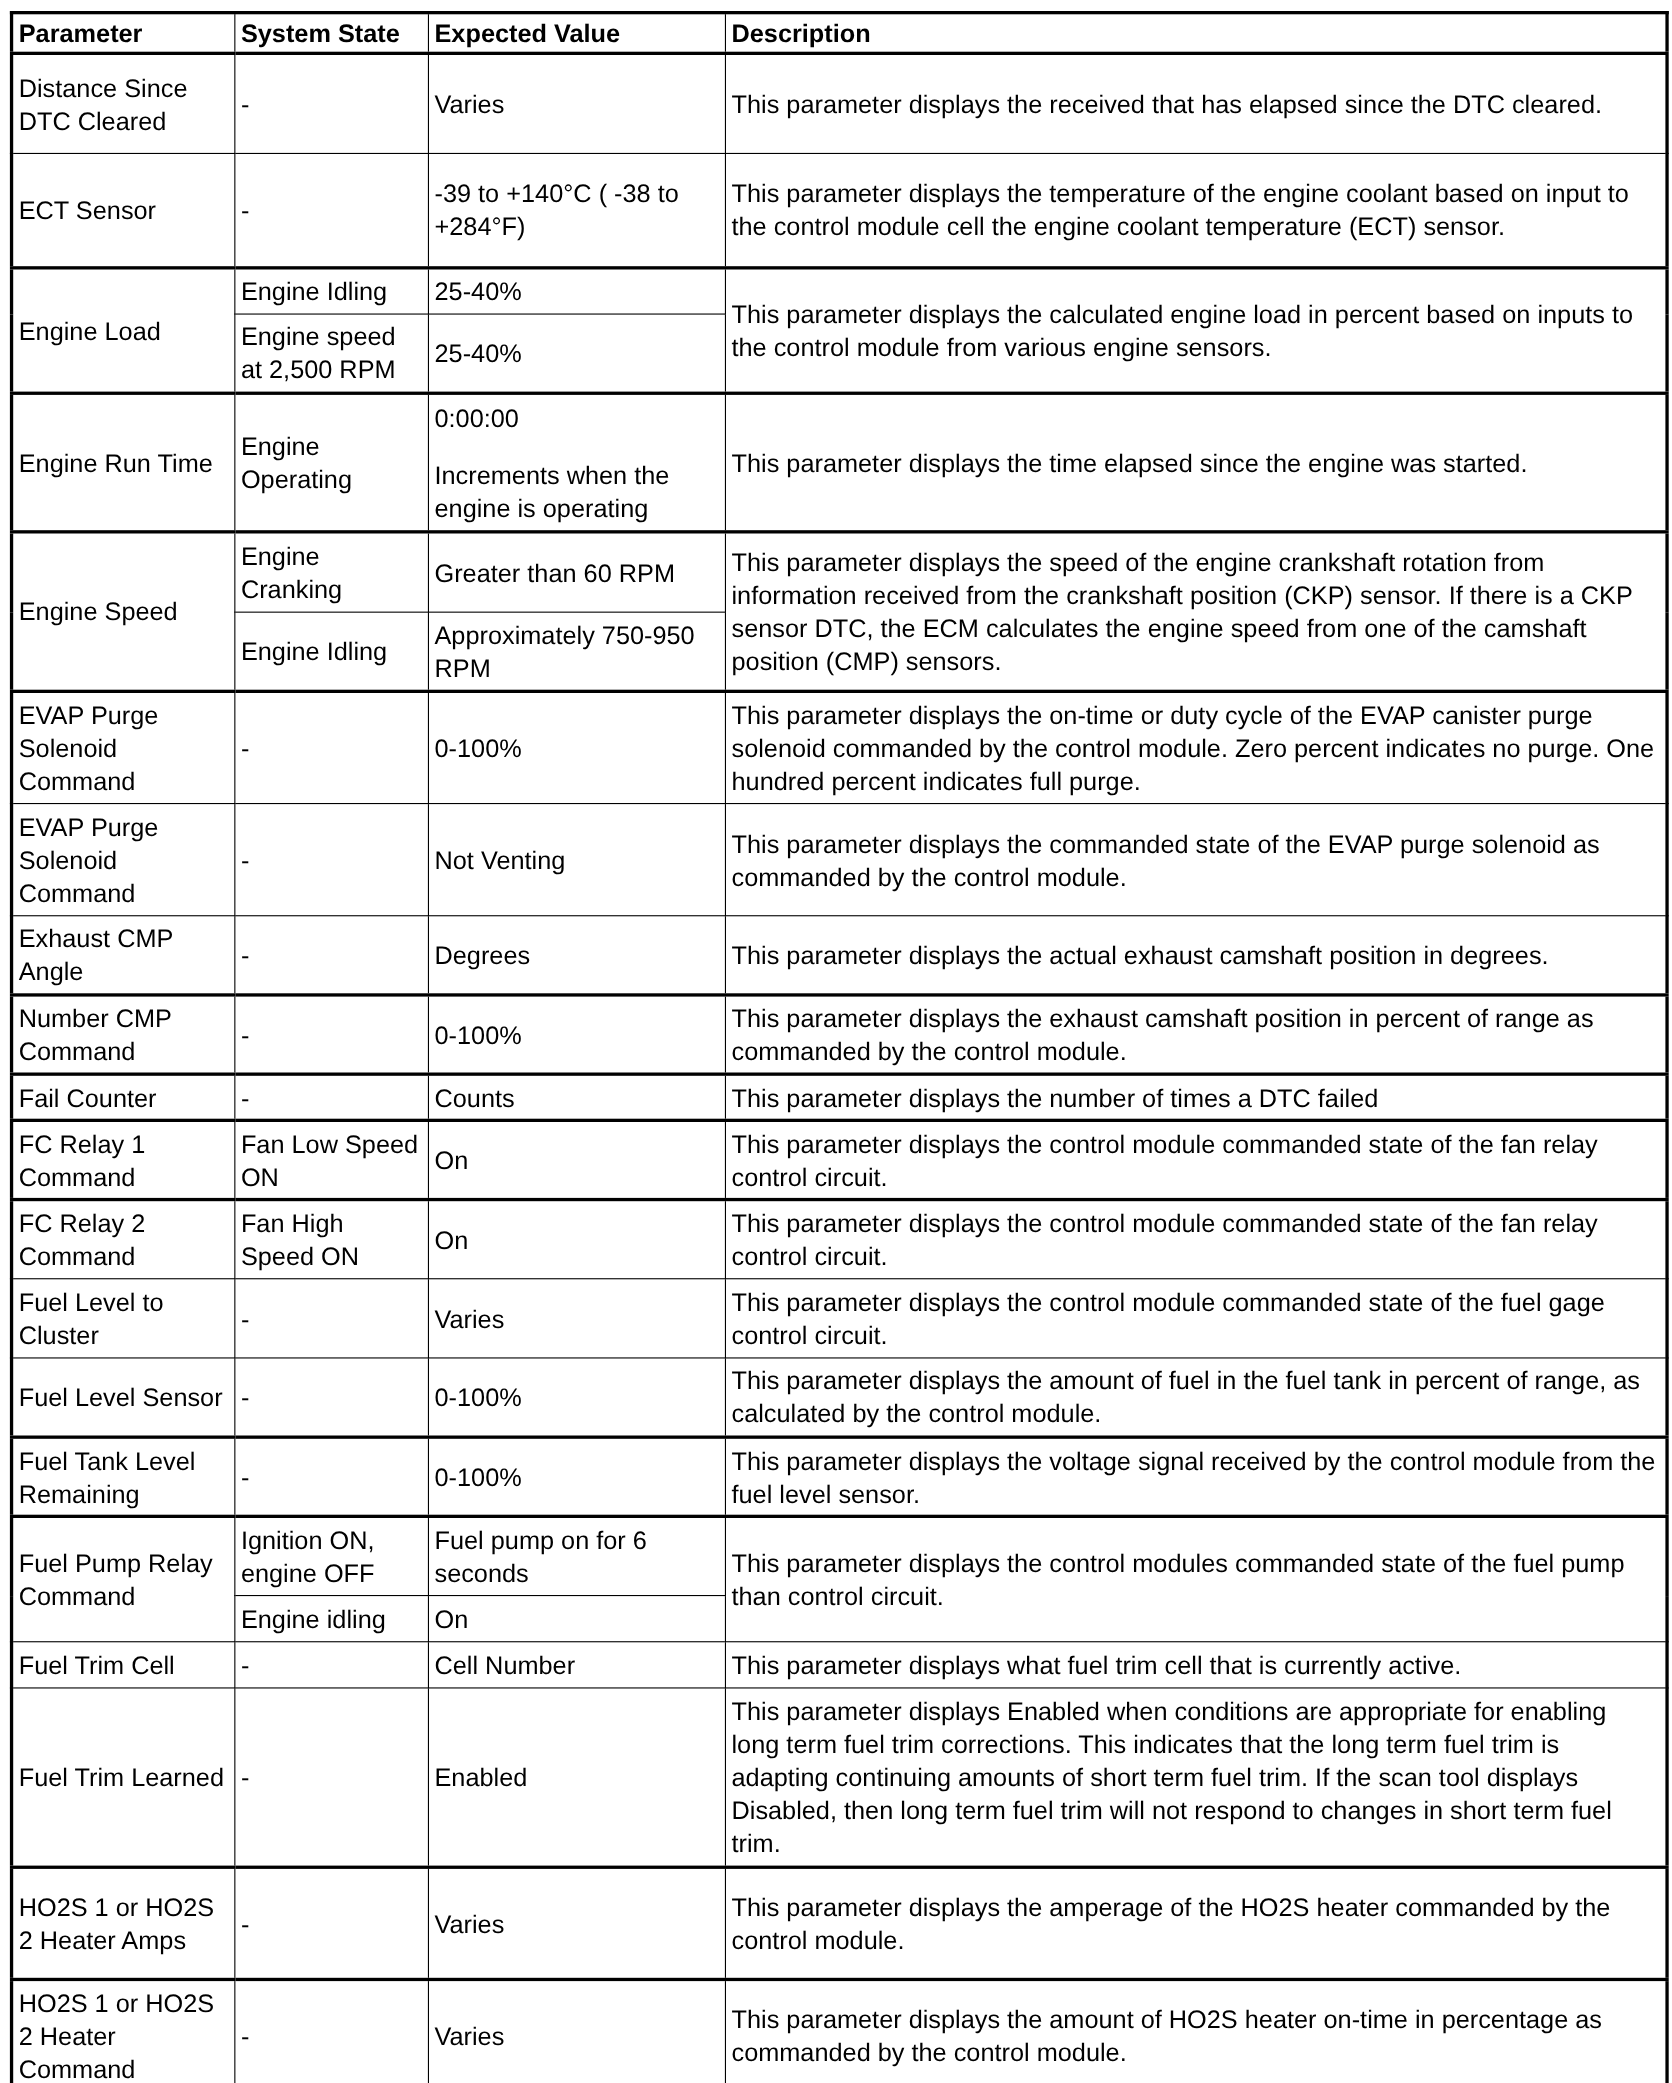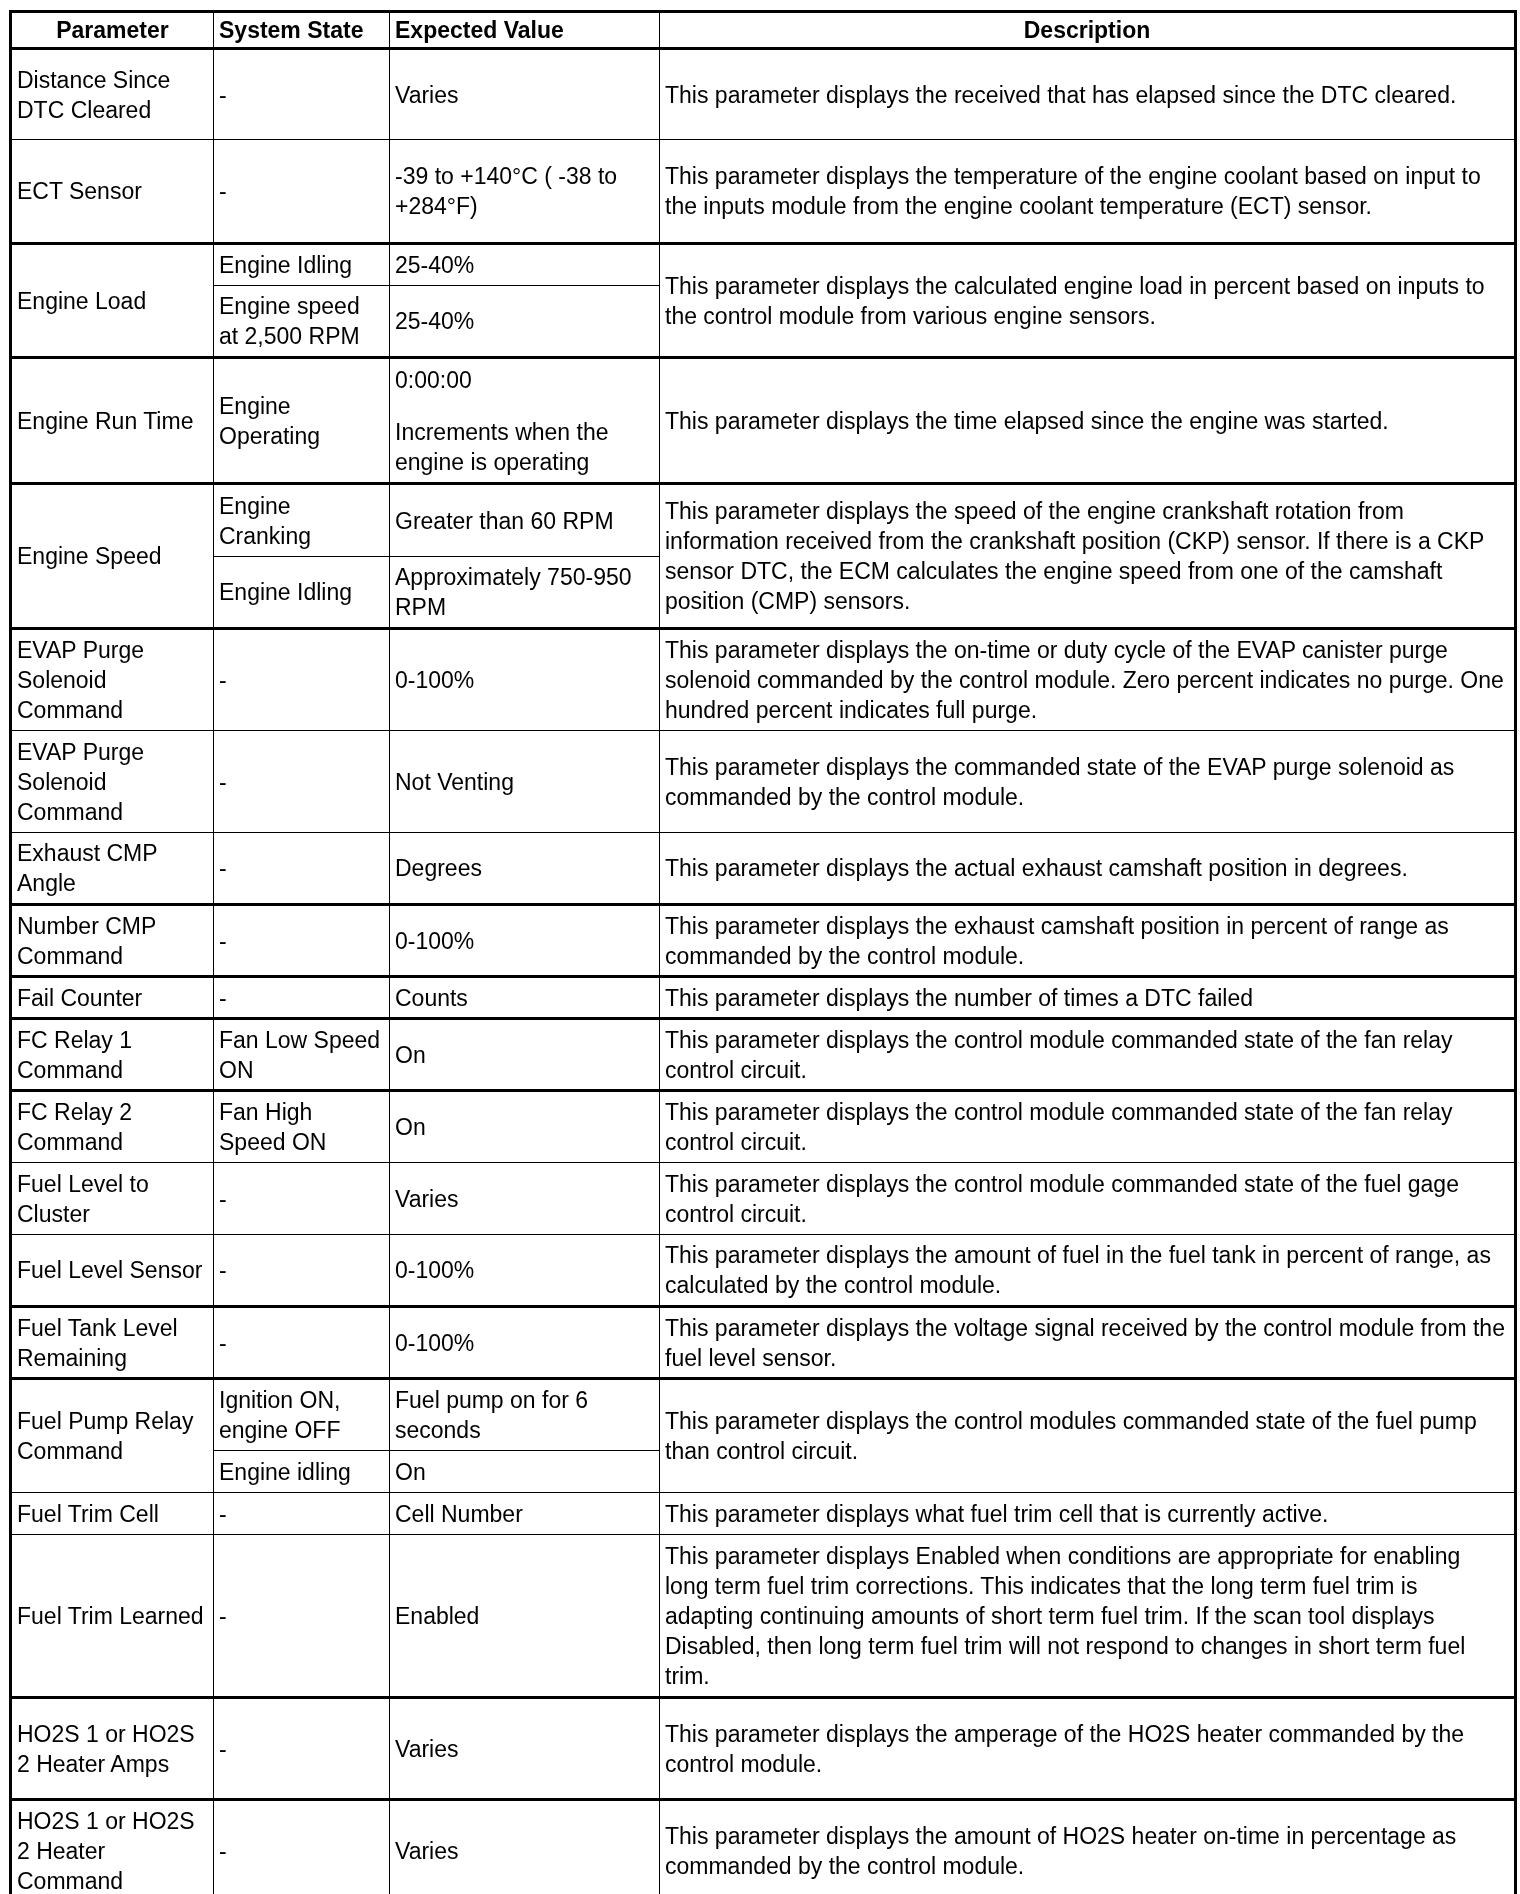--- a/index.html
+++ b/index.html
@@ -13,21 +13,21 @@
     font-size:23px; line-height:30px; color:#000;
     table-layout:fixed;
   }
   table.params th, table.params td {
     border:1.5px solid #000;
     padding:0 5px;
     vertical-align:middle;
     text-align:left;
   }
   table.params th { font-weight:bold; height:34px; border-bottom:3px solid #000; }
-  table.params th.center { text-align:center; }
+  table.params th.center { }
   td.desc { vertical-align:top; padding-top:3px; }
   col.c1 { width:203px; }
   col.c2 { width:176px; }
   col.c3 { width:270px; }
   col.c4 { width:856px; }
   tr.thick td { border-top:3px solid #000; }
   .gap { display:block; height:22px; }
 </style>
 </head>
 <body>
@@ -53,21 +53,21 @@
       <td>Distance Since DTC Cleared</td>
       <td>-</td>
       <td>Varies</td>
       <td class="desc">This parameter displays the received that has elapsed since the DTC cleared.</td>
     </tr>
 
     <tr style="height:104px">
       <td>ECT Sensor</td>
       <td>-</td>
       <td>-39 to +140°C ( -38 to +284°F)</td>
-      <td class="desc">This parameter displays the temperature of the engine coolant based on input to the inputs module from the engine coolant temperature (ECT) sensor.</td>
+      <td class="desc">This parameter displays the temperature of the engine coolant based on input to the control module cell the engine coolant temperature (ECT) sensor.</td>
     </tr>
 
     <tr class="thick" style="height:42px">
       <td rowspan="2">Engine Load</td>
       <td>Engine Idling</td>
       <td>25-40%</td>
       <td rowspan="2" class="desc">This parameter displays the calculated engine load in percent based on inputs to the control module from various engine sensors.</td>
     </tr>
     <tr style="height:72px">
       <td>Engine speed at 2,500 RPM</td>

